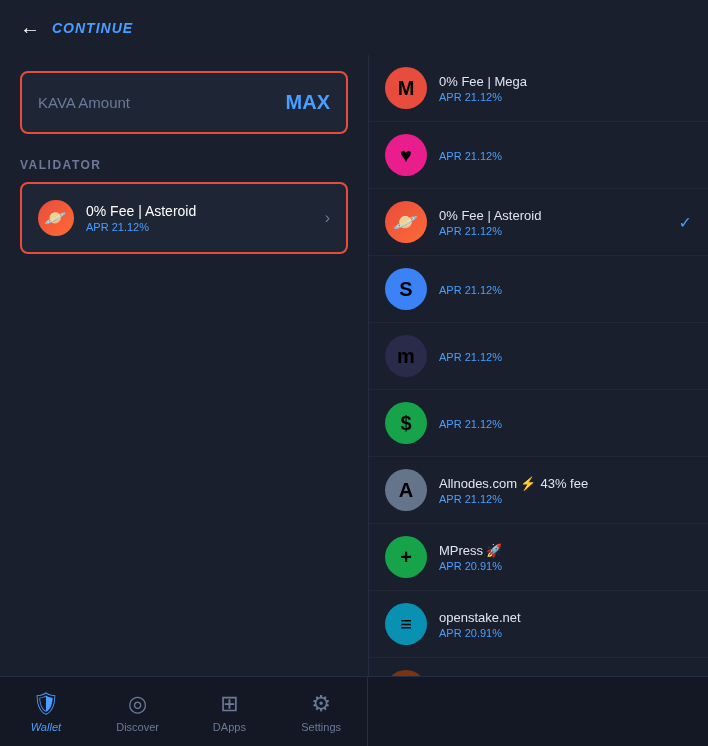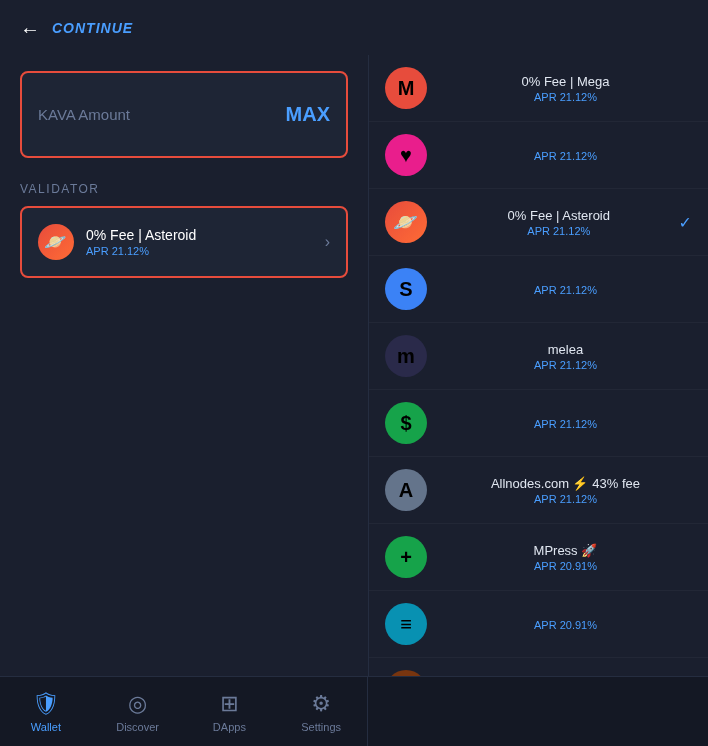--- a/index.html
+++ b/index.html
@@ -52,42 +52,42 @@
     .left-panel {
       width: 368px;
       padding: 16px 20px;
       background: #1a1f2e;
       flex-shrink: 0;
     }
 
     .amount-input-box {
       border: 2px solid #e74c3c;
       border-radius: 8px;
-      padding: 30px 16px;
+      padding: 18px 16px;
       display: flex;
       justify-content: space-between;
       align-items: center;
       background: #1e2535;
       margin-bottom: 24px;
     }
     .amount-label {
       color: #6b7a99;
       font-size: 15px;
     }
     .amount-max {
       color: #4a9eff;
       font-size: 20px;
       font-weight: 600;
       cursor: pointer;
     }
 
     .validator-section-label {
       color: #6b7a99;
       font-size: 12px;
-      font-weight: 400;
+      font-weight: 700;
       letter-spacing: 1.5px;
       margin-bottom: 10px;
     }
 
     .validator-box {
       border: 2px solid #e74c3c;
       border-radius: 8px;
       padding: 16px;
       display: flex;
       align-items: center;
@@ -150,21 +150,21 @@
       margin-right: 12px;
       flex-shrink: 0;
       display: flex;
       align-items: center;
       justify-content: center;
       font-size: 20px;
       font-weight: bold;
       overflow: hidden;
     }
 
-    .vl-info { flex: 1; text-align: center; }
+    .vl-info { flex: 1; }
     .vl-name {
       color: #e0e6f0;
       font-size: 13px;
       font-weight: 500;
     }
     .vl-apr {
       color: #4a9eff;
       font-size: 11px;
       margin-top: 2px;
     }
@@ -201,21 +201,21 @@
       cursor: pointer;
       gap: 4px;
     }
     .nav-icon {
       font-size: 22px;
     }
     .nav-label {
       font-size: 11px;
       color: #6b7a99;
     }
-    .nav-item.active .nav-label { color: #4a9eff; }
+    .nav-item.active .nav-label { color: #4a9eff; font-style: italic; }
     .nav-item.active .nav-icon { color: #4a9eff; }
     .nav-item:not(.active) .nav-icon { color: #6b7a99; }
 
     
     .bottom-nav-left {
       display: flex;
       width: 368px;
       border-right: 1px solid #252d40;
     }
     .bottom-nav-right {
@@ -277,21 +277,20 @@
       </div>
       <div class="validator-list-item">
         <div class="vl-avatar av-stakin">S</div>
         <div class="vl-info">
           <div class="vl-apr">APR 21.12%</div>
         </div>
       </div>
       <div class="validator-list-item">
         <div class="vl-avatar av-melea">m</div>
         <div class="vl-info">
-          <div class="vl-name">melea</div>
           <div class="vl-apr">APR 21.12%</div>
         </div>
       </div>
       <div class="validator-list-item">
         <div class="vl-avatar av-earnstash">$</div>
         <div class="vl-info">
           <div class="vl-apr">APR 21.12%</div>
         </div>
       </div>
       <div class="validator-list-item">
@@ -304,20 +303,21 @@
       <div class="validator-list-item">
         <div class="vl-avatar av-mpress">+</div>
         <div class="vl-info">
           <div class="vl-name">MPress 🚀</div>
           <div class="vl-apr">APR 20.91%</div>
         </div>
       </div>
       <div class="validator-list-item">
         <div class="vl-avatar av-openstake">≡</div>
         <div class="vl-info">
+          <div class="vl-name">openstake.net</div>
           <div class="vl-apr">APR 20.91%</div>
         </div>
       </div>
       <div class="validator-list-item">
         <div class="vl-avatar av-ottersync">🦦</div>
       </div>
     </div>
 
 </div>
 

